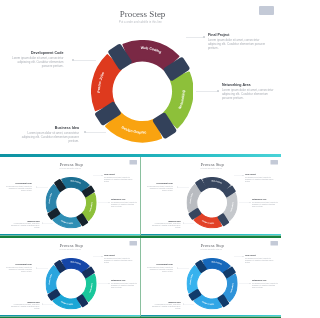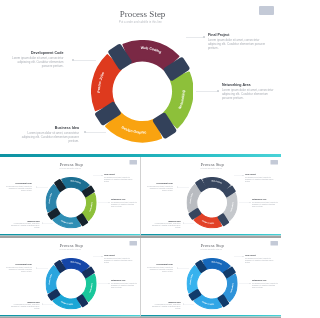--- a/index.html
+++ b/index.html
@@ -1,18 +1,18 @@
 <!DOCTYPE html>
 <html><head>
 <meta charset="utf-8">
 <style>
 *{margin:0;padding:0;box-sizing:border-box}
 html,body{width:281px;height:318px;overflow:hidden;background:#fff;
  font-family:"Liberation Sans",sans-serif}
-.page{position:relative;width:281px;height:318px;background:#a3a3a3;overflow:hidden}
+.page{position:relative;width:281px;height:318px;background:#15803d;overflow:hidden}
 .slide{position:absolute;width:281px;height:157px;background:#fff;overflow:hidden;
  transform-origin:0 0}
 #hero{left:0;top:0}
 #t0{left:0;top:157px;transform:scale(0.5)}
 #t1{left:141px;top:157px;transform:scale(0.5)}
 #t2{left:0;top:238px;transform:scale(0.5)}
 #t3{left:141px;top:238px;transform:scale(0.5)}
 .botbar{position:absolute;left:0;bottom:0;width:100%;height:3px;
  background:linear-gradient(90deg,#0e92a2 0%,#16a6b2 40%,#2ec2c9 75%,#4ad3d8 100%)}
 .logo{position:absolute;background:#c4cad7;border-radius:1px;left:259px;top:6px;width:15px;height:9px}

